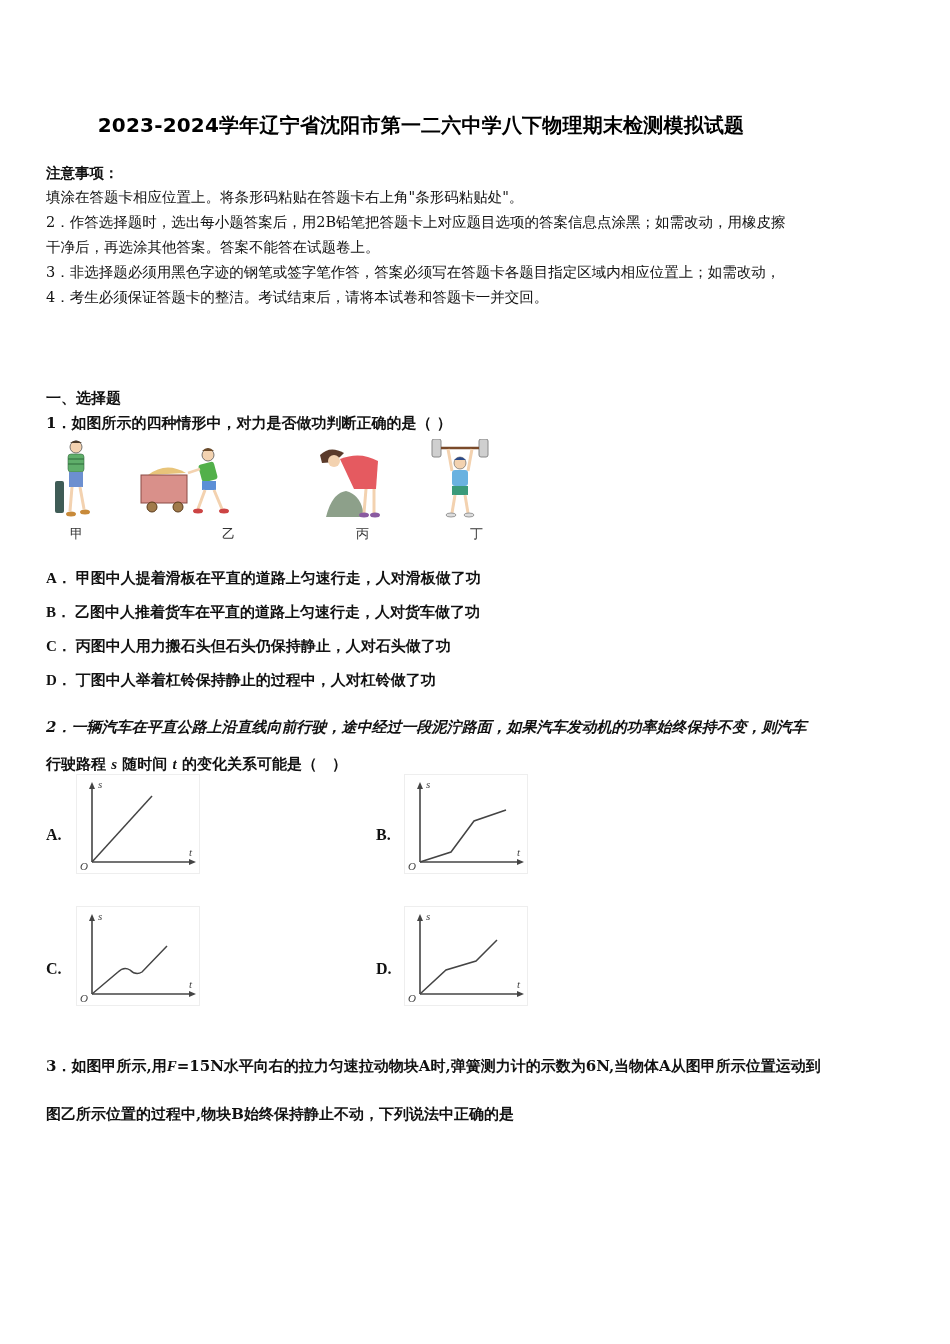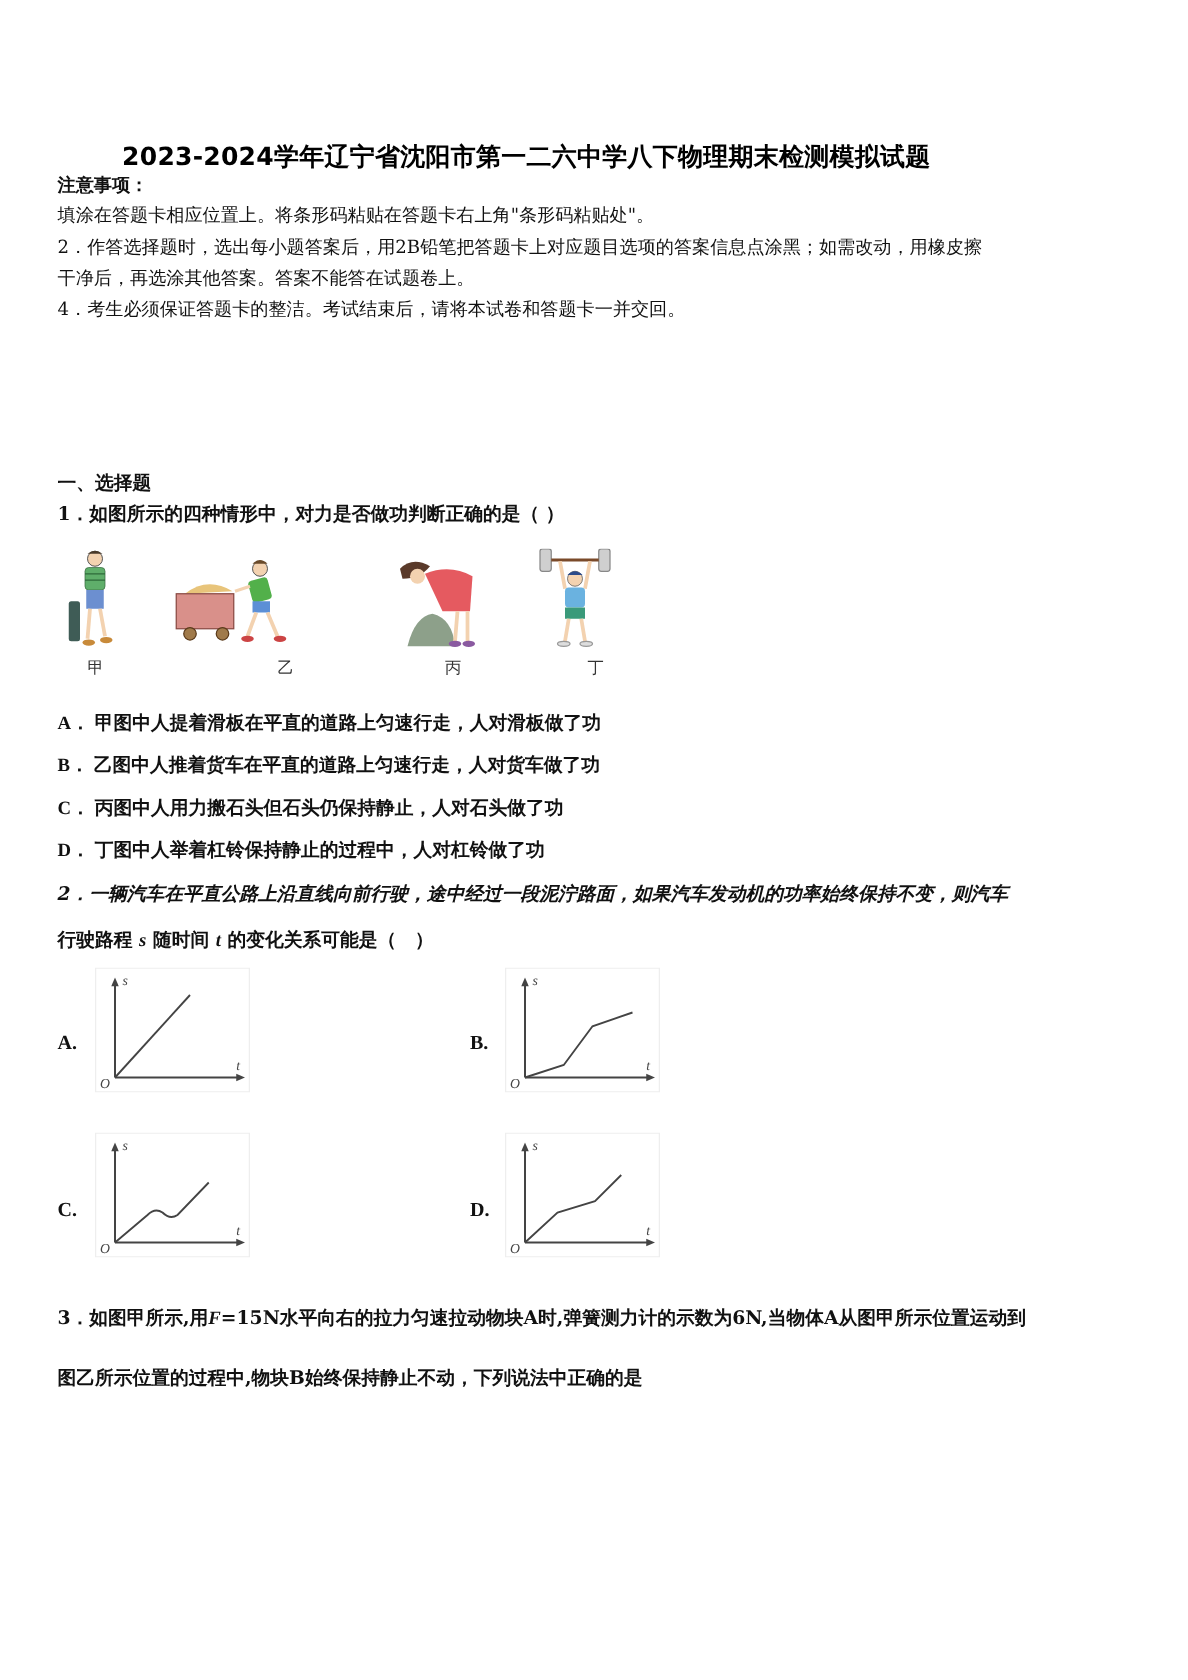--- a/index.html
+++ b/index.html
@@ -14,40 +14,42 @@
     font-family: "DejaVu Sans", "Liberation Sans", sans-serif;
     font-weight: bold; font-size: 20px; letter-spacing: 0.2px; color: #000;
   }
   .note {
     left: 46px; width: 866px; font-size: 14.5px; line-height: 25px; color: #111;
     font-family: "DejaVu Serif", "Liberation Serif", serif;
   }
   .q-line {
     left: 46px; width: 866px; font-size: 15px; line-height: 20px; color: #111;
     font-weight: bold;
+    margin-top: 12px;
   }
   .opt { left: 46px; font-size: 15px; line-height: 20px; font-weight: bold; }
   .opt .lbl { font-family: "Liberation Serif", serif; font-weight: bold; margin-right: 4px; }
   .cap { font-size: 13px; color: #333; font-family: "DejaVu Serif", serif; }
   .graph-label {
     font-family: "Liberation Serif", serif; font-weight: bold; font-size: 16px;
   }
   svg { display: block; }
   i.var { font-style: italic; font-family: "Liberation Serif", serif; }
 </style>
 </head>
 <body>
 
 <div class="abs title">2023-2024学年辽宁省沈阳市第一二六中学八下物理期末检测模拟试题</div>
 
-<div class="abs note" style="top:136px;">
+<div class="abs note" style="top:160px;">
   <div style="font-weight:bold;">注意事项：</div>
   <div>填涂在答题卡相应位置上。将条形码粘贴在答题卡右上角"条形码粘贴处"。</div>
   <div>2．作答选择题时，选出每小题答案后，用2B铅笔把答题卡上对应题目选项的答案信息点涂黑；如需改动，用橡皮擦</div>
   <div>干净后，再选涂其他答案。答案不能答在试题卷上。</div>
+  <div>3．非选择题必须用黑色字迹的钢笔或签字笔作答，答案必须写在答题卡各题目指定区域内相应位置上；如需改动，</div>
   <div>4．考生必须保证答题卡的整洁。考试结束后，请将本试卷和答题卡一并交回。</div>
 </div>
 
 <div class="abs q-line" style="top:376px;">一、选择题</div>
 
 <div class="abs q-line" style="top:401px;">1．如图所示的四种情形中，对力是否做功判断正确的是（ ）</div>
 
 <div class="abs" style="left:46px; top:433px; width:460px; height:110px;">
 
   <svg class="abs" style="left:8px; top:4px;" width="40" height="85" viewBox="0 0 40 85">

